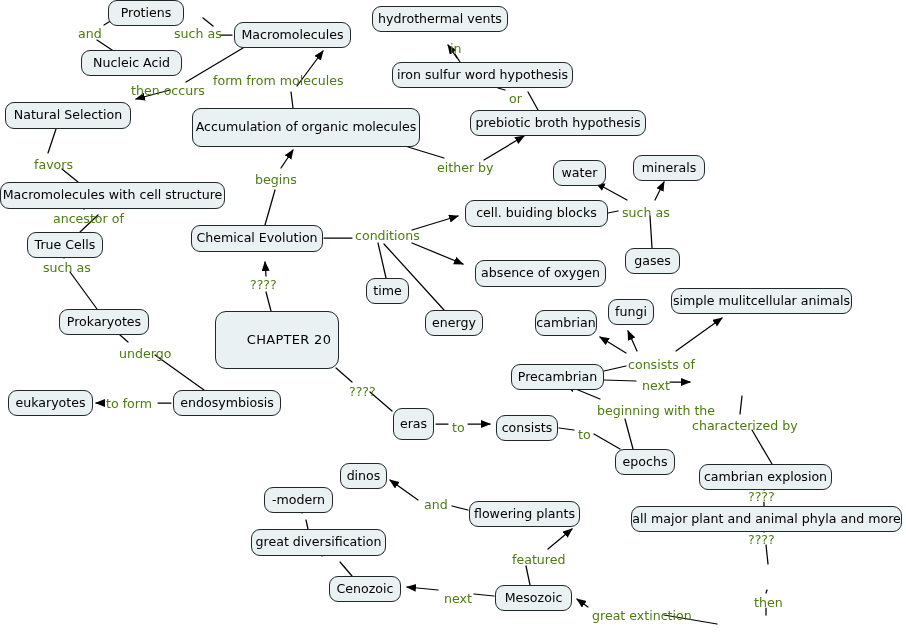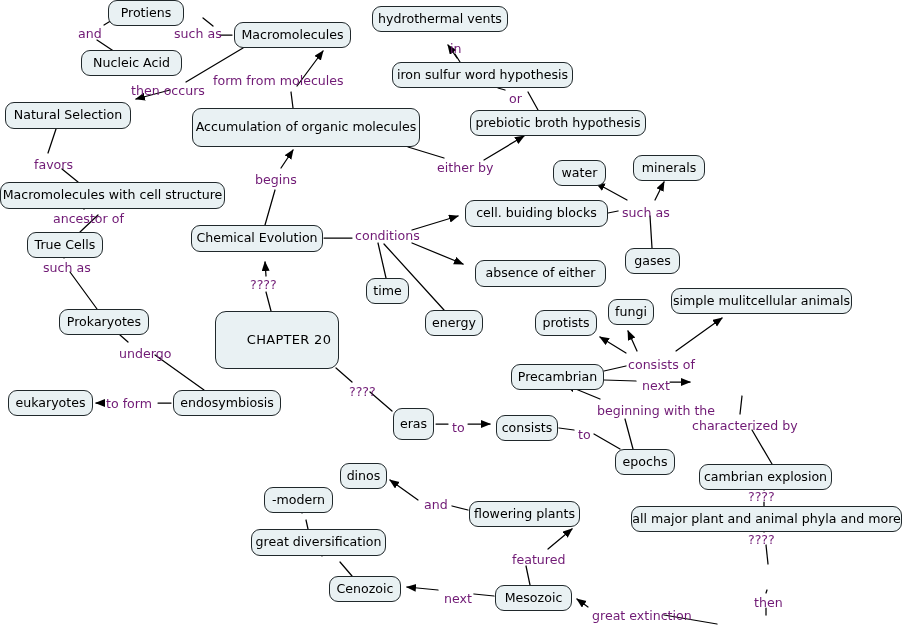--- a/index.html
+++ b/index.html
@@ -19,21 +19,21 @@
     align-items:center;
     justify-content:center;
     text-align:center;
     white-space:nowrap;
     padding:0 7px;
     z-index:3;
   }
   .node.big{border-radius:11px;font-size:13px;letter-spacing:.3px;padding-left:31px;}
   .lbl{
     position:absolute;
-    color:#701a75;
+    color:#4d7c0f;
     font-size:12.6px;
     line-height:1.1;
     white-space:nowrap;
     background:transparent;
     z-index:4;
   }
 </style>
 </head>
 <body>
 
@@ -175,26 +175,26 @@
   <div class="node" style="left:5px;top:102px;width:126px;height:27px;">Natural Selection</div>
   <div class="node" style="left:192px;top:108px;width:228px;height:39px;">Accumulation of organic molecules</div>
   <div class="node" style="left:470px;top:110px;width:176px;height:26px;">prebiotic broth hypothesis</div>
   <div class="node" style="left:553px;top:160px;width:53px;height:26px;">water</div>
   <div class="node" style="left:633px;top:155px;width:72px;height:26px;">minerals</div>
   <div class="node" style="left:0px;top:182px;width:225px;height:27px;">Macromolecules with cell structure</div>
   <div class="node" style="left:465px;top:200px;width:143px;height:27px;">cell. buiding blocks</div>
   <div class="node" style="left:191px;top:225px;width:132px;height:27px;">Chemical Evolution</div>
   <div class="node" style="left:27px;top:232px;width:76px;height:26px;">True Cells</div>
   <div class="node" style="left:625px;top:248px;width:55px;height:26px;">gases</div>
-  <div class="node" style="left:475px;top:260px;width:131px;height:27px;">absence of either</div>
+  <div class="node" style="left:475px;top:260px;width:131px;height:27px;">absence of oxygen</div>
   <div class="node" style="left:366px;top:278px;width:43px;height:26px;">time</div>
   <div class="node" style="left:671px;top:288px;width:181px;height:26px;">simple mulitcellular animals</div>
   <div class="node" style="left:59px;top:309px;width:90px;height:26px;">Prokaryotes</div>
   <div class="node" style="left:608px;top:299px;width:46px;height:26px;">fungi</div>
-  <div class="node" style="left:535px;top:310px;width:62px;height:26px;">protists</div>
+  <div class="node" style="left:535px;top:310px;width:62px;height:26px;">cambrian</div>
   <div class="node" style="left:425px;top:310px;width:58px;height:26px;">energy</div>
   <div class="node big" style="left:215px;top:311px;width:124px;height:58px;">CHAPTER 20</div>
   <div class="node" style="left:511px;top:364px;width:93px;height:26px;">Precambrian</div>
   <div class="node" style="left:8px;top:390px;width:85px;height:26px;">eukaryotes</div>
   <div class="node" style="left:173px;top:390px;width:108px;height:26px;">endosymbiosis</div>
   <div class="node" style="left:393px;top:408px;width:41px;height:32px;">eras</div>
   <div class="node" style="left:496px;top:415px;width:62px;height:26px;">consists</div>
   <div class="node" style="left:615px;top:449px;width:60px;height:26px;">epochs</div>
   <div class="node" style="left:699px;top:464px;width:133px;height:26px;">cambrian explosion</div>
   <div class="node" style="left:340px;top:463px;width:47px;height:26px;">dinos</div>

